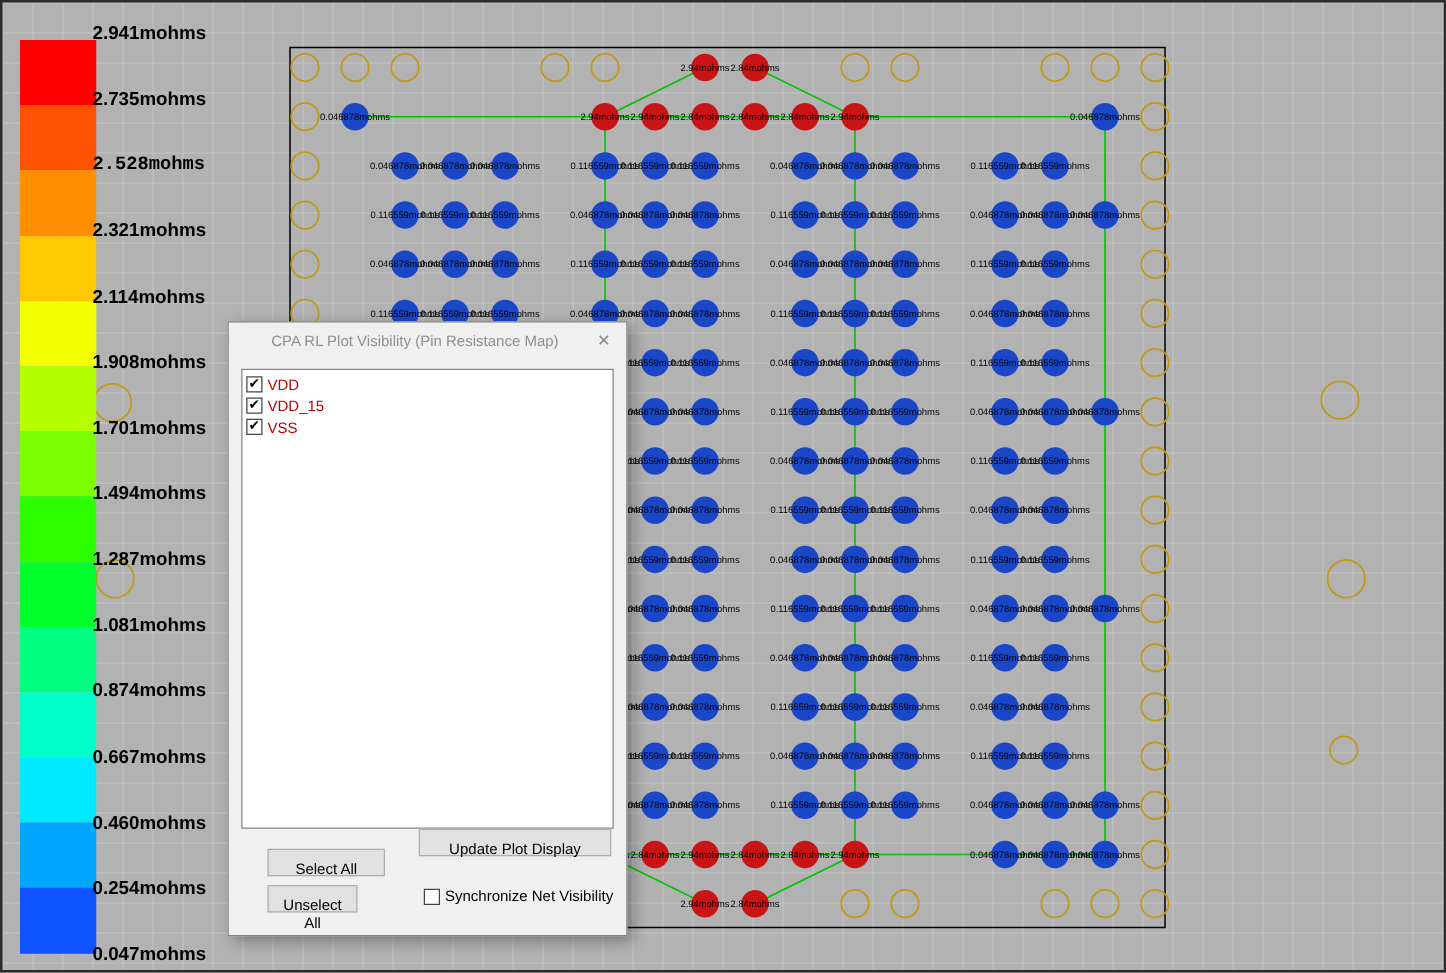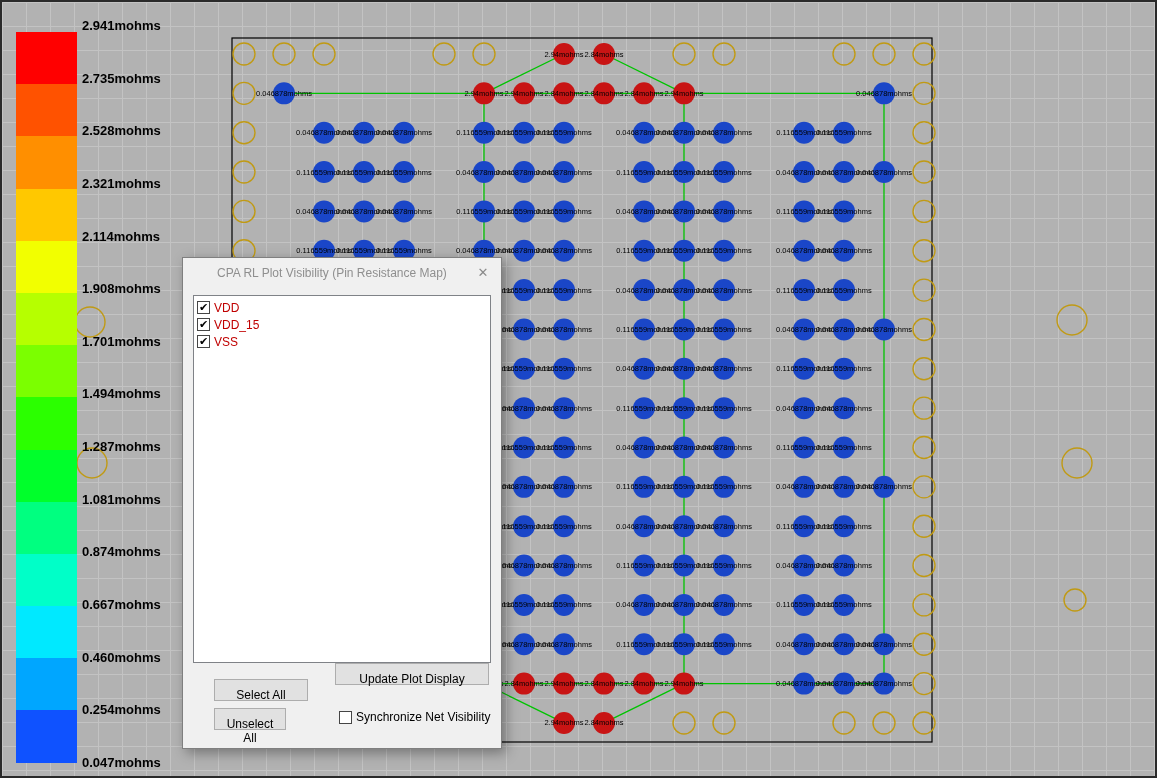--- a/index.html
+++ b/index.html
@@ -9,21 +9,21 @@
     background-color:#b2b2b2;
     background-image:linear-gradient(to right,#c3c3c3 1px,transparent 1px),
                      linear-gradient(to bottom,#c3c3c3 1px,transparent 1px);
     background-size:24px 24px;
     font-family:"Liberation Sans",sans-serif;
   }
   .plot-svg{position:absolute;left:0;top:0;}
   
   .legend-swatches{position:absolute;left:14px;top:30px;width:61px;}
   .swatch{width:61px;height:52.2px;}
-  .legend-label{position:absolute;left:80px;font-size:13px;font-weight:bold;color:#000;white-space:nowrap;}
+  .legend-label{position:absolute;left:72px;font-size:15px;font-weight:bold;color:#000;white-space:nowrap;}
   
   .dialog{
     position:absolute;left:180px;top:255px;width:320px;height:492px;
     background:#f0f0f0;border:1px solid #7f7f7f;box-sizing:border-box;
     box-shadow:4px 4px 12px rgba(0,0,0,.35);
   }
   .titlebar{position:relative;height:30px;}
   .dialog-title{position:absolute;left:10px;top:8px;font-size:12px;color:#8f8f8f;white-space:nowrap;margin-left:24px;}
   .close{position:absolute;right:0;top:0;width:36px;height:30px;text-align:center;line-height:30px;
          color:#8a8a8a;font-size:13px;cursor:pointer;}
@@ -480,21 +480,21 @@
       <div class="swatch" style="background: rgb(0, 255, 43);"></div>
       <div class="swatch" style="background: rgb(0, 255, 128);"></div>
       <div class="swatch" style="background: rgb(0, 255, 200);"></div>
       <div class="swatch" style="background: rgb(0, 233, 255);"></div>
       <div class="swatch" style="background: rgb(0, 166, 255);"></div>
       <div class="swatch" style="background: rgb(15, 82, 255);"></div>
     </div>
   <div>
       <div class="legend-label" style="top: 16px;">2.941mohms</div>
       <div class="legend-label" style="top: 68.64px;">2.735mohms</div>
-      <div class="legend-label" style="top: 121.28px;">2.528mohms</div>
+      <div class="legend-label" style="top: 121.28px; font-family: Liberation Mono, monospace;">2.528mohms</div>
       <div class="legend-label" style="top: 173.92px;">2.321mohms</div>
       <div class="legend-label" style="top: 226.56px;">2.114mohms</div>
       <div class="legend-label" style="top: 279.2px;">1.908mohms</div>
       <div class="legend-label" style="top: 331.84px;">1.701mohms</div>
       <div class="legend-label" style="top: 384.48px;">1.494mohms</div>
       <div class="legend-label" style="top: 437.12px;">1.287mohms</div>
       <div class="legend-label" style="top: 489.76px;">1.081mohms</div>
       <div class="legend-label" style="top: 542.4px;">0.874mohms</div>
       <div class="legend-label" style="top: 595.04px;">0.667mohms</div>
       <div class="legend-label" style="top: 647.68px;">0.460mohms</div>

